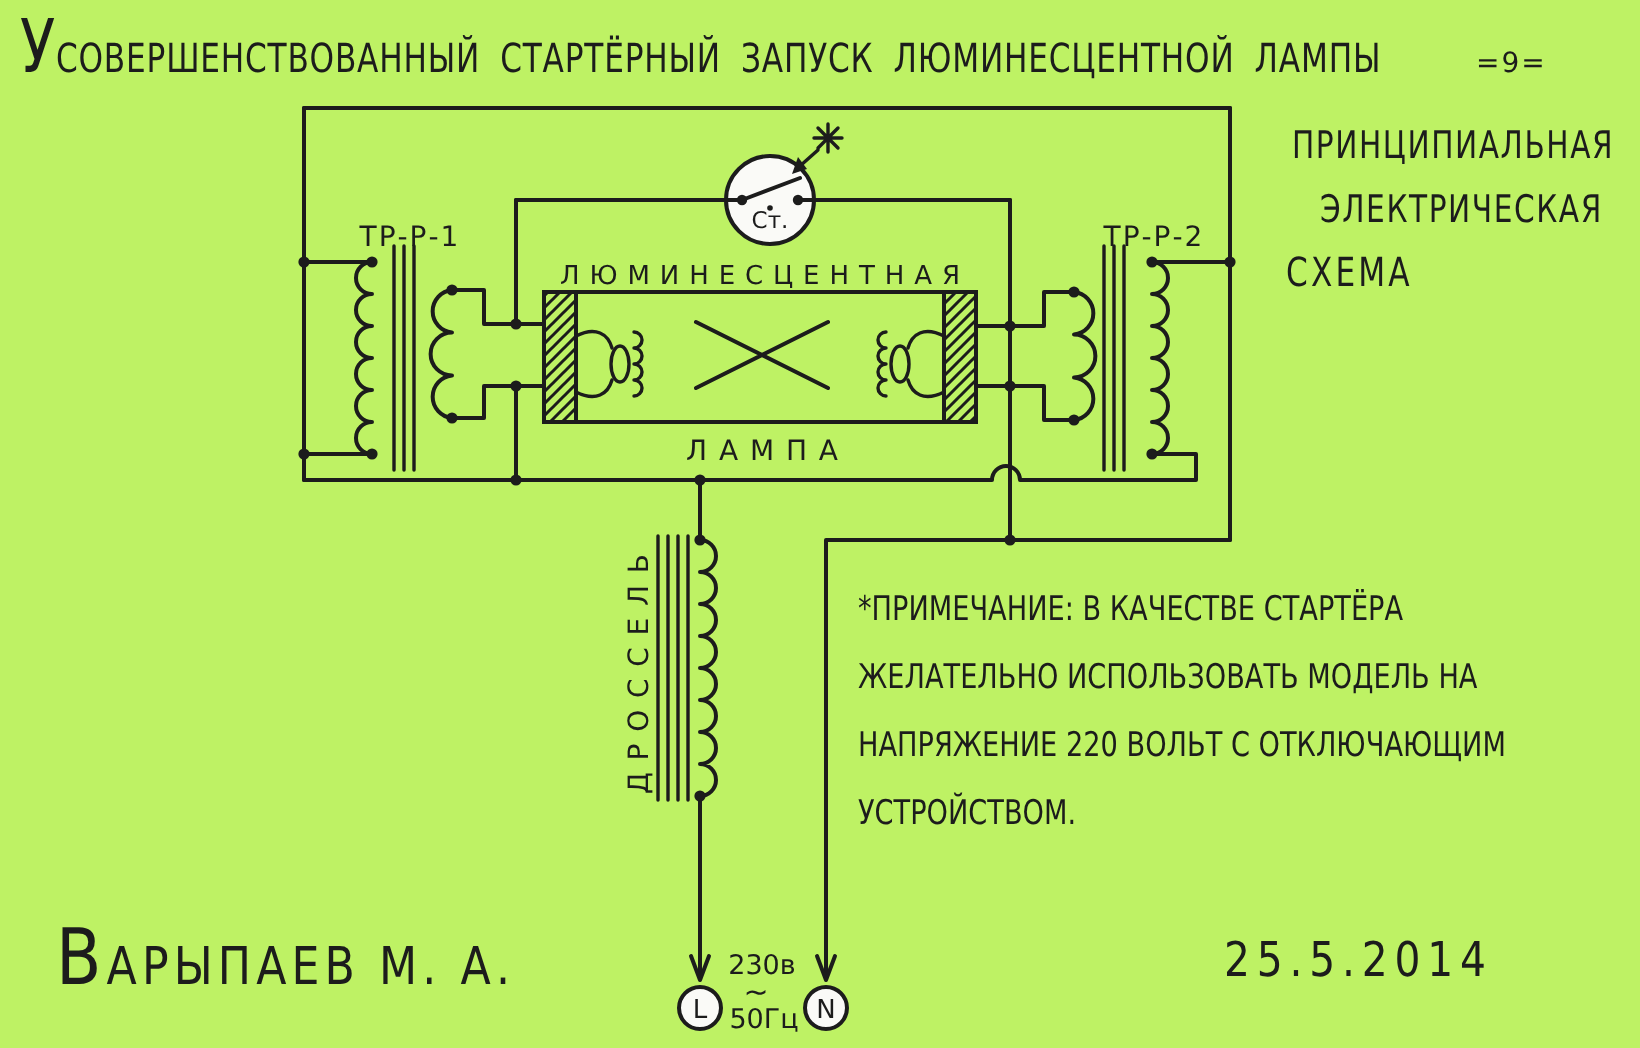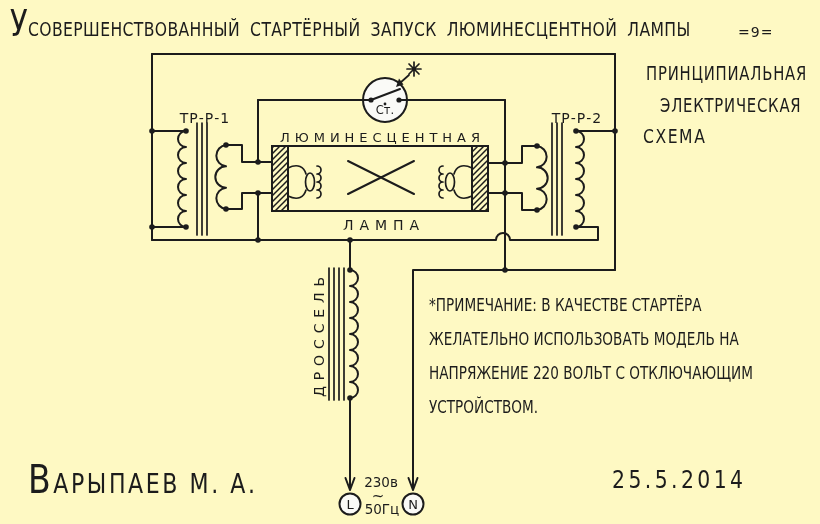--- a/index.html
+++ b/index.html
@@ -1,16 +1,16 @@
 <!DOCTYPE html>
 <html><head>
 <meta charset="utf-8">
 <style>
   html,body{margin:0;padding:0;background:#e8e8e6}
-  .page{position:relative;width:820px;height:524px;background:#fef9c3;overflow:hidden;
+  .page{position:relative;width:820px;height:524px;background:#bef264;overflow:hidden;
         font-family:"DejaVu Sans",sans-serif;color:#1c1c1c}
   .hand{text-transform:uppercase;transform-origin:left top;white-space:nowrap;position:absolute}
 
   .title{left:10px;top:4px;font-size:20px;letter-spacing:.5px;word-spacing:6px;
          transform:scaleX(.78);line-height:40px}
   .title::first-letter{font-size:37px}
   .pagenum{position:absolute;left:738px;top:24px;font-size:14px;letter-spacing:1px}
 
   .cap1{left:646px;top:62px;font-size:19px;letter-spacing:1px;transform:scaleX(.78)}
   .cap2{left:660px;top:94px;font-size:19px;letter-spacing:1px;transform:scaleX(.78)}

